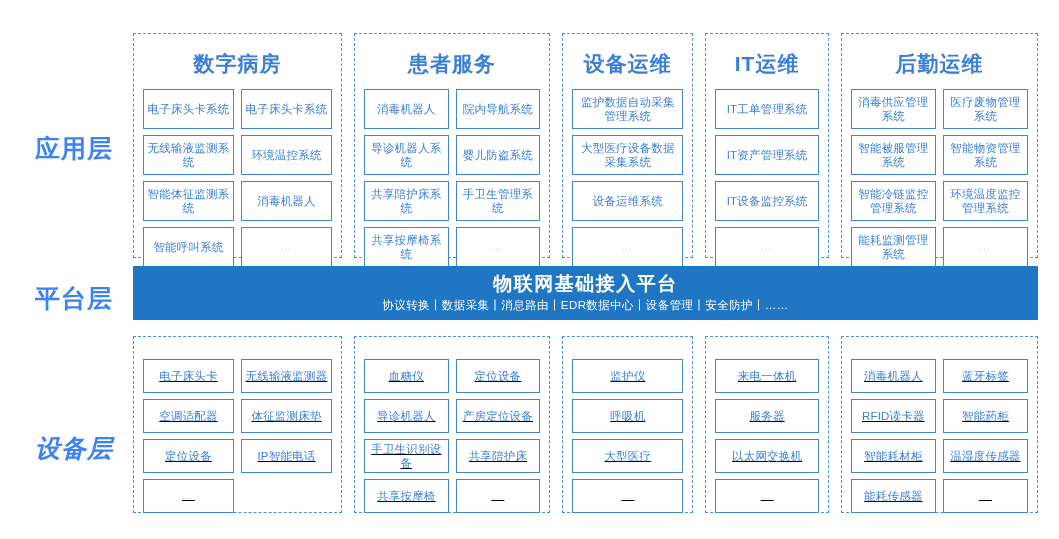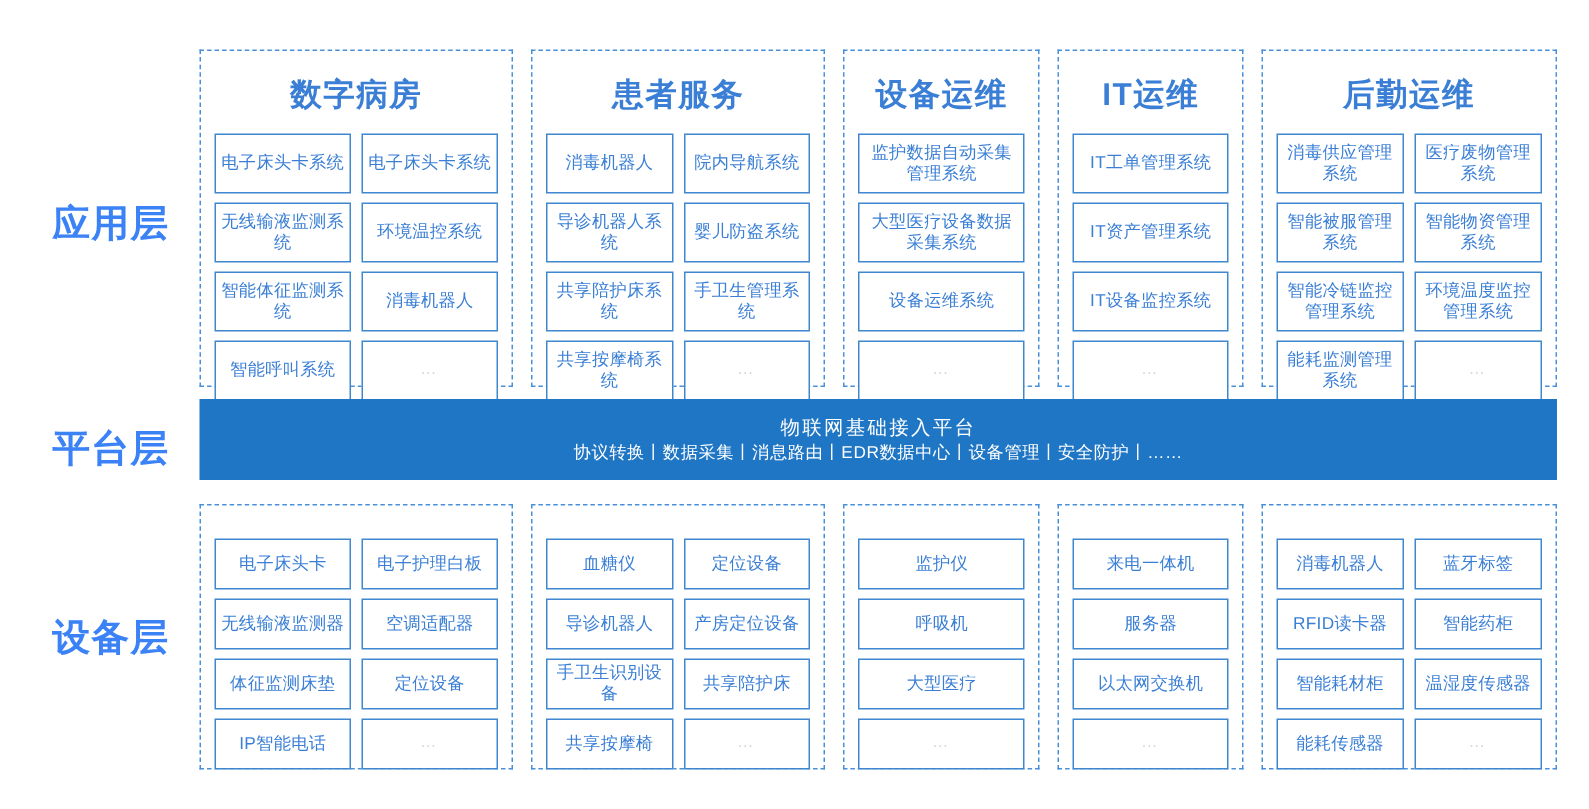--- a/index.html
+++ b/index.html
@@ -29,21 +29,21 @@
     width: 112px;
     text-align: center;
     color: #3b82f6;
     font-size: 25px;
     font-weight: 700;
     letter-spacing: 1px;
     white-space: nowrap;
   }
   #label-app  { top: 132px; }
   #label-plat { top: 282px; }
-  #label-dev  { top: 408px; }
+  #label-dev  { top: 432px; font-style: italic; }
 
   
   #app-layer {
     position: absolute;
     left: 133px;
     top: 33px;
     width: 905px;
     height: 225px;
     display: flex;
     gap: 12px;
@@ -103,21 +103,21 @@
     text-align: center;
     color: #3a7fd5;
     font-size: 11.5px;
     line-height: 1.25;
     padding: 2px 3px;
     background: #ffffff;
     letter-spacing: 0.2px;
   }
   
   #device-layer .cell { height: 34px; }
-  #device-layer .group { padding-top: 22px; }
+  #device-layer .group { padding-top: 22px; text-decoration: underline; }
 
   .cell.ellipsis {
     color: #cfd6de;
     font-size: 11px;
     letter-spacing: 2px;
   }
 
   
   #platform {
     position: absolute;
@@ -127,22 +127,22 @@
     height: 54px;
     background: #1f76c4;
     color: #ffffff;
     display: flex;
     flex-direction: column;
     align-items: center;
     justify-content: center;
     box-sizing: border-box;
   }
   #platform .plat-title {
-    font-size: 13px;
-    font-weight: 400;
+    font-size: 19px;
+    font-weight: 700;
     letter-spacing: 1.5px;
     line-height: 1.1;
     text-align: center;
   }
   #platform .plat-sub {
     font-size: 11.5px;
     letter-spacing: 0.4px;
     margin-top: 4px;
     line-height: 1.1;
   }
@@ -218,21 +218,20 @@
 
   <div id="platform">
     <div class="plat-title">物联网基础接入平台</div>
     <div class="plat-sub">协议转换丨数据采集丨消息路由丨EDR数据中心丨设备管理丨安全防护丨……</div>
   </div>
 
   <div id="device-layer">
       <div class="group g1">
         <div class="grid cols-2">
           <div class="cell">电子床头卡</div>
-          <div class="cell">电子护理白板</div>
           <div class="cell">无线输液监测器</div>
           <div class="cell">空调适配器</div>
           <div class="cell">体征监测床垫</div>
           <div class="cell">定位设备</div>
           <div class="cell">IP智能电话</div>
           <div class="cell ellipsis">…</div>
         </div>
       </div>
       <div class="group g2">
         <div class="grid cols-2">

